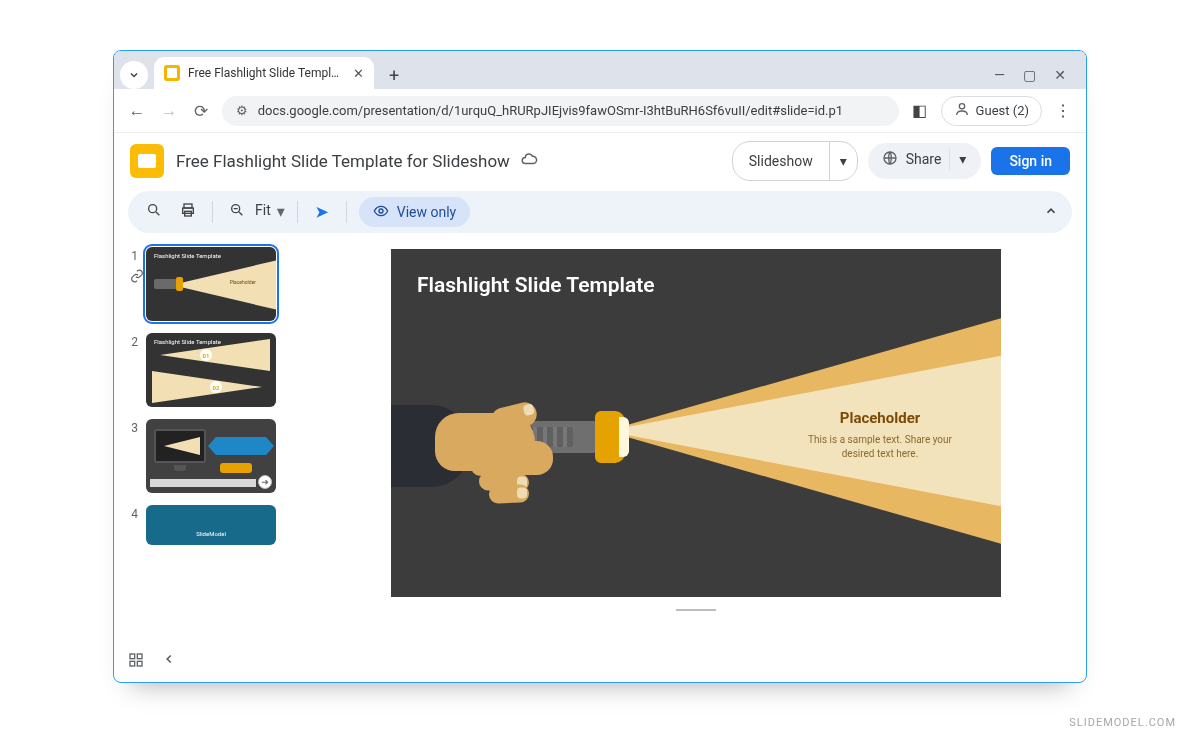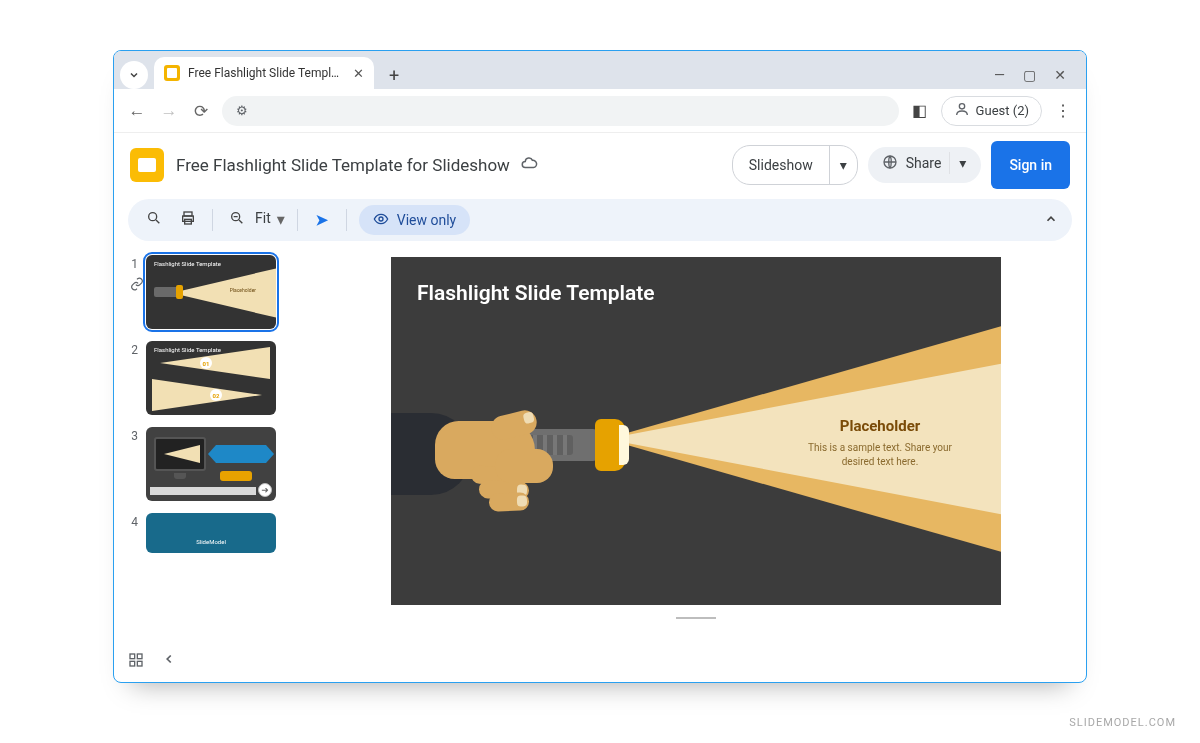--- a/index.html
+++ b/index.html
@@ -41,21 +41,21 @@
   .docs-title { font-size:17px; color:#3c4043; }
   .cloud-icon { color:#5f6368; }
   .menubar { display:flex; gap:16px; font-size:14px; color:#5f6368; margin-top:2px; }
   .menubar span { cursor:pointer; }
   .header-right { display:flex; align-items:center; gap:10px; }
   .btn-outline { display:flex; align-items:center; height:40px; border:1px solid #cfd2d7; border-radius:18px; font-size:14px; color:#3c4043; background:#fff; overflow:hidden; }
   .btn-outline .seg { padding:0 16px; display:flex; align-items:center; height:100%; cursor:pointer; }
   .btn-outline .sep { width:1px; height:100%; background:#cfd2d7; }
   .btn-grey { display:flex; align-items:center; gap:8px; height:36px; background:#eef1f5; border-radius:18px; padding:0 6px 4px 14px; font-size:14px; color:#3c4043; cursor:pointer; }
   .btn-grey .caret { width:26px; text-align:center; border-left:1px solid #dfe1e5; height:22px; line-height:22px; }
-  .btn-blue { height:48px; background:#1a73e8; color:#fff; border-radius:6px; padding:0 18px; font-size:14px; display:flex; align-items:center; cursor:pointer; font-weight:500; }
+  .btn-blue { height:28px; background:#1a73e8; color:#fff; border-radius:6px; padding:0 18px; font-size:14px; display:flex; align-items:center; cursor:pointer; font-weight:500; }
   
   .toolbar { margin:6px 14px 10px 14px; height:42px; background:#eef3fa; border-radius:22px; display:flex; align-items:center; padding:0 14px; gap:10px; }
   .tool-icon { color:#444; cursor:pointer; width:24px; text-align:center; font-size:15px; }
   .divider { width:1px; height:22px; background:#cfd6e2; margin:0 2px; }
   .zoom-group { display:flex; align-items:flex-start; gap:6px; cursor:pointer; }
   .zoom-label { font-size:14px; color:#3c4043; }
   .pointer-icon { color:#1a73e8; font-weight:700; font-size:15px; }
   .view-pill { display:flex; align-items:center; gap:8px; height:30px; background:#d6e3f8; border-radius:15px; padding:0 14px; font-size:14px; color:#1f4d9a; cursor:pointer; }
   .collapse { margin-left:auto; color:#444; cursor:pointer; }
   
@@ -151,20 +151,21 @@
       <span>✕</span>
     </div>
   </div>
 
   <div class="addressbar">
     <span class="nav-icon">←</span>
     <span class="nav-icon disabled">→</span>
     <span class="nav-icon">⟳</span>
     <div class="url-field">
       <span class="lock">⚙</span>
+      <span>docs.google.com/presentation/d/1urquQ_hRURpJIEjvis9fawOSmr-I3htBuRH6Sf6vuII/edit#slide=id.p1</span>
     </div>
     <span class="side-icon">◧</span>
     <div class="chip">
       <span>
         <svg width="16" height="16" viewBox="0 0 24 24" fill="none" stroke="#5f6368" stroke-width="2">
             <circle cx="12" cy="8" r="4"></circle>
             <path d="M4 21c0-4 4-6 8-6s8 2 8 6"></path>
           </svg>
       </span>
       <span>Guest (2)</span>

